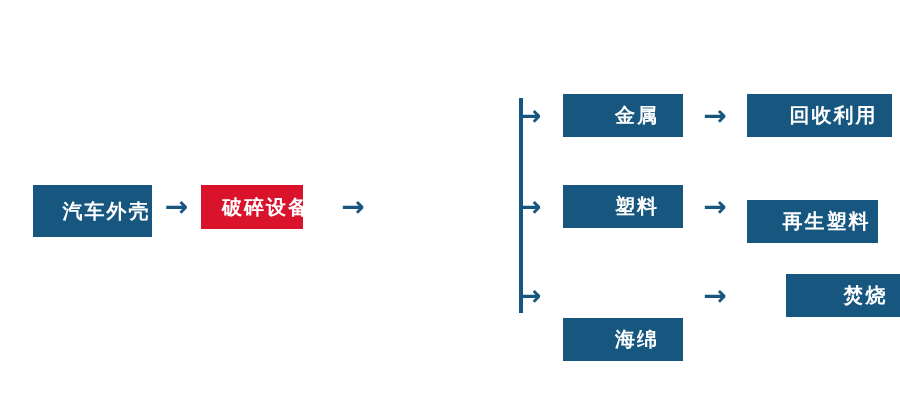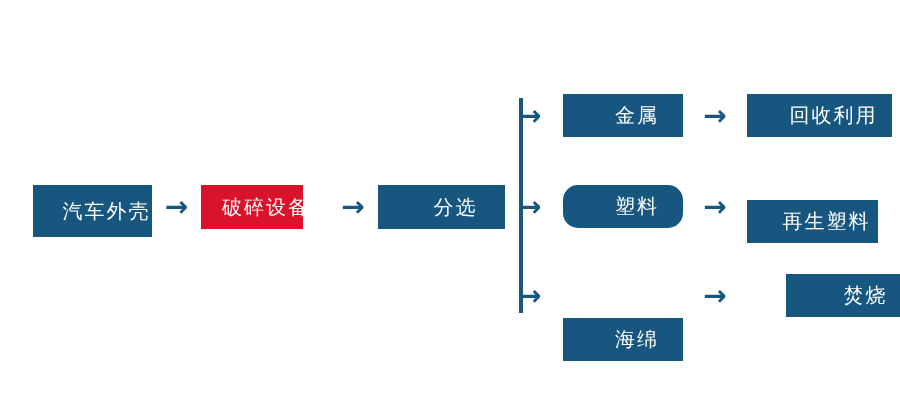--- a/index.html
+++ b/index.html
@@ -6,21 +6,21 @@
   body {
     width: 900px; height: 411px;
     background: #ffffff;
     font-family: "DejaVu Sans", "Liberation Sans", sans-serif;
     position: relative; overflow: hidden;
   }
   .stage { position: absolute; top: 0; left: 0; width: 900px; height: 411px; }
   .node {
     position: absolute;
     display: flex; align-items: center; justify-content: center;
-    color: #ffffff; font-weight: normal; font-size: 20px;
+    color: #ffffff; font-weight: bold; font-size: 20px;
     letter-spacing: 2px; box-sizing: border-box;
     white-space: nowrap;
     padding-left: 28px;
   }
   .node.blue { background: #16567F; }
   .node.red  { background: #D8132B; }
   .arrow {
     position: absolute;
     color: #16567F; font-weight: bold;
     font-size: 28px; line-height: 40px;
@@ -39,21 +39,21 @@
   
   #branch-line           { left: 519px; top: 98px;  width: 4px; height: 215px; }
 
   
   #arrow-branch-1        { left: 518px; top: 96px;  width: 40px; }
   #arrow-branch-2        { left: 518px; top: 187px; width: 40px; }
   #arrow-branch-3        { left: 518px; top: 276px; width: 40px; }
 
   
   #node-metal            { left: 563px; top: 94px;  width: 120px; height: 43px; }
-  #node-plastic          { left: 563px; top: 185px; width: 120px; height: 43px; border-radius: 15px; }
+  #node-plastic          { left: 563px; top: 185px; width: 120px; height: 43px; }
   #node-sponge           { left: 563px; top: 274px; width: 120px; height: 43px; margin-top: 44px; }
 
   
   #arrow-out-1           { left: 683px; top: 96px;  width: 64px; }
   #arrow-out-2           { left: 683px; top: 187px; width: 64px; }
   #arrow-out-3           { left: 683px; top: 276px; width: 64px; }
 
   
   #node-recycling        { left: 747px; top: 94px;  width: 145px; height: 43px; }
   #node-recycled-plastic { left: 747px; top: 200px; width: 131px; height: 43px; }
@@ -69,23 +69,20 @@
   </div>
 
   <span class="arrow" id="arrow-main-1">→</span>
 
   <div class="node red" id="node-crusher">
     <span>破碎设备</span>
   </div>
 
   <span class="arrow" id="arrow-main-2">→</span>
 
-  <div class="node blue" id="node-sorting">
-    <span>分选</span>
-  </div>
 
   <div class="vline" id="branch-line"></div>
 
   <span class="arrow tail" id="arrow-branch-1">→</span>
   <span class="arrow tail" id="arrow-branch-2">→</span>
   <span class="arrow tail" id="arrow-branch-3">→</span>
 
   <div class="node blue" id="node-metal">
     <span>金属</span>
   </div>

